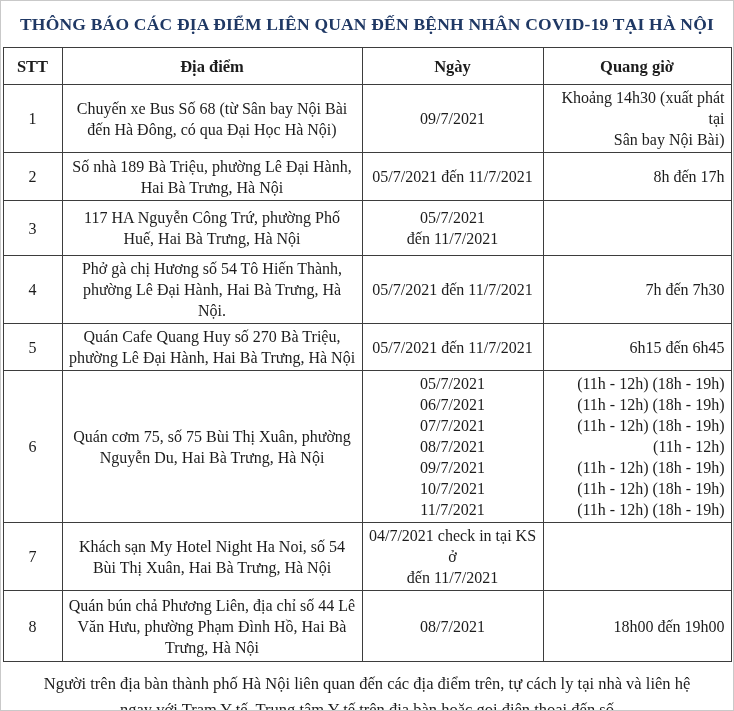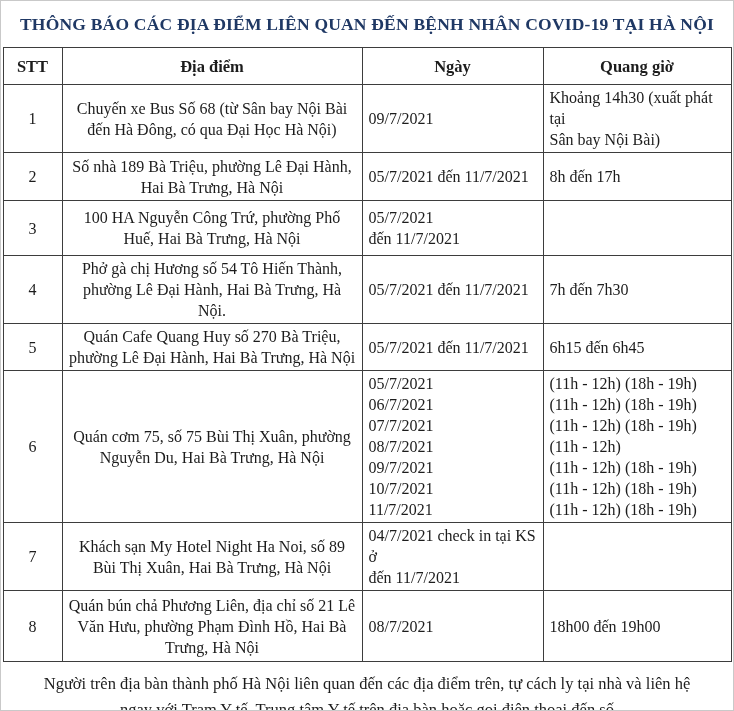--- a/index.html
+++ b/index.html
@@ -43,22 +43,22 @@
     overflow:hidden;
   }
   table.notice th{
     font-weight:bold;
     text-align:center;
     height:37px;
     font-size:16.5px;
   }
   td.c-stt{text-align:center;}
   td.c-loc{text-align:center;}
-  td.c-date{text-align:left;}
-  td.c-time{text-align:left;}
+  td.c-date{text-align:center;}
+  td.c-time{text-align:right;}
   tbody tr:nth-child(1){height:52px;}
   tbody tr:nth-child(2){height:48px;}
   tbody tr:nth-child(3){height:55px;}
   tbody tr:nth-child(4){height:55px;}
   tbody tr:nth-child(5){height:46px;}
   tbody tr:nth-child(6){height:149px;}
   tbody tr:nth-child(7){height:62px;}
   tbody tr:nth-child(8){height:71px;}
   .footer{
     padding-top:9px;
@@ -99,21 +99,21 @@
           <td class="c-time">Khoảng 14h30 (xuất phát tại<br>Sân bay Nội Bài)</td>
         </tr>
         <tr>
           <td class="c-stt">2</td>
           <td class="c-loc">Số nhà 189 Bà Triệu, phường Lê Đại Hành, Hai Bà Trưng, Hà Nội</td>
           <td class="c-date">05/7/2021 đến 11/7/2021</td>
           <td class="c-time">8h đến 17h</td>
         </tr>
         <tr>
           <td class="c-stt">3</td>
-          <td class="c-loc">100 HA Nguyễn Công Trứ, phường Phố Huế, Hai Bà Trưng, Hà Nội</td>
+          <td class="c-loc">117 HA Nguyễn Công Trứ, phường Phố Huế, Hai Bà Trưng, Hà Nội</td>
           <td class="c-date">05/7/2021<br>đến 11/7/2021</td>
           <td class="c-time"></td>
         </tr>
         <tr>
           <td class="c-stt">4</td>
           <td class="c-loc">Phở gà chị Hương số 54 Tô Hiến Thành, phường Lê Đại Hành, Hai Bà Trưng, Hà Nội.</td>
           <td class="c-date">05/7/2021 đến 11/7/2021</td>
           <td class="c-time">7h đến 7h30</td>
         </tr>
         <tr>
@@ -123,27 +123,27 @@
           <td class="c-time">6h15 đến 6h45</td>
         </tr>
         <tr>
           <td class="c-stt">6</td>
           <td class="c-loc">Quán cơm 75, số 75 Bùi Thị Xuân, phường Nguyễn Du, Hai Bà Trưng, Hà Nội</td>
           <td class="c-date">05/7/2021<br>06/7/2021<br>07/7/2021<br>08/7/2021<br>09/7/2021<br>10/7/2021<br>11/7/2021</td>
           <td class="c-time">(11h - 12h) (18h - 19h)<br>(11h - 12h) (18h - 19h)<br>(11h - 12h) (18h - 19h)<br>(11h - 12h)<br>(11h - 12h) (18h - 19h)<br>(11h - 12h) (18h - 19h)<br>(11h - 12h) (18h - 19h)</td>
         </tr>
         <tr>
           <td class="c-stt">7</td>
-          <td class="c-loc">Khách sạn My Hotel Night Ha Noi, số 89 Bùi Thị Xuân, Hai Bà Trưng, Hà Nội</td>
+          <td class="c-loc">Khách sạn My Hotel Night Ha Noi, số 54 Bùi Thị Xuân, Hai Bà Trưng, Hà Nội</td>
           <td class="c-date">04/7/2021 check in tại KS ở<br>đến 11/7/2021</td>
           <td class="c-time"></td>
         </tr>
         <tr>
           <td class="c-stt">8</td>
-          <td class="c-loc">Quán bún chả Phương Liên, địa chỉ số 21 Lê Văn Hưu, phường Phạm Đình Hồ, Hai Bà Trưng, Hà Nội</td>
+          <td class="c-loc">Quán bún chả Phương Liên, địa chỉ số 44 Lê Văn Hưu, phường Phạm Đình Hồ, Hai Bà Trưng, Hà Nội</td>
           <td class="c-date">08/7/2021</td>
           <td class="c-time">18h00 đến 19h00</td>
         </tr>
       </tbody>
   </table>
 
   <div class="footer">
     <div class="footer-line">Người trên địa bàn thành phố Hà Nội liên quan đến các địa điểm trên, tự cách ly tại nhà và liên hệ</div>
     <div class="footer-line">ngay với Trạm Y tế, Trung tâm Y tế trên địa bàn hoặc gọi điện thoại đến số</div>
 

